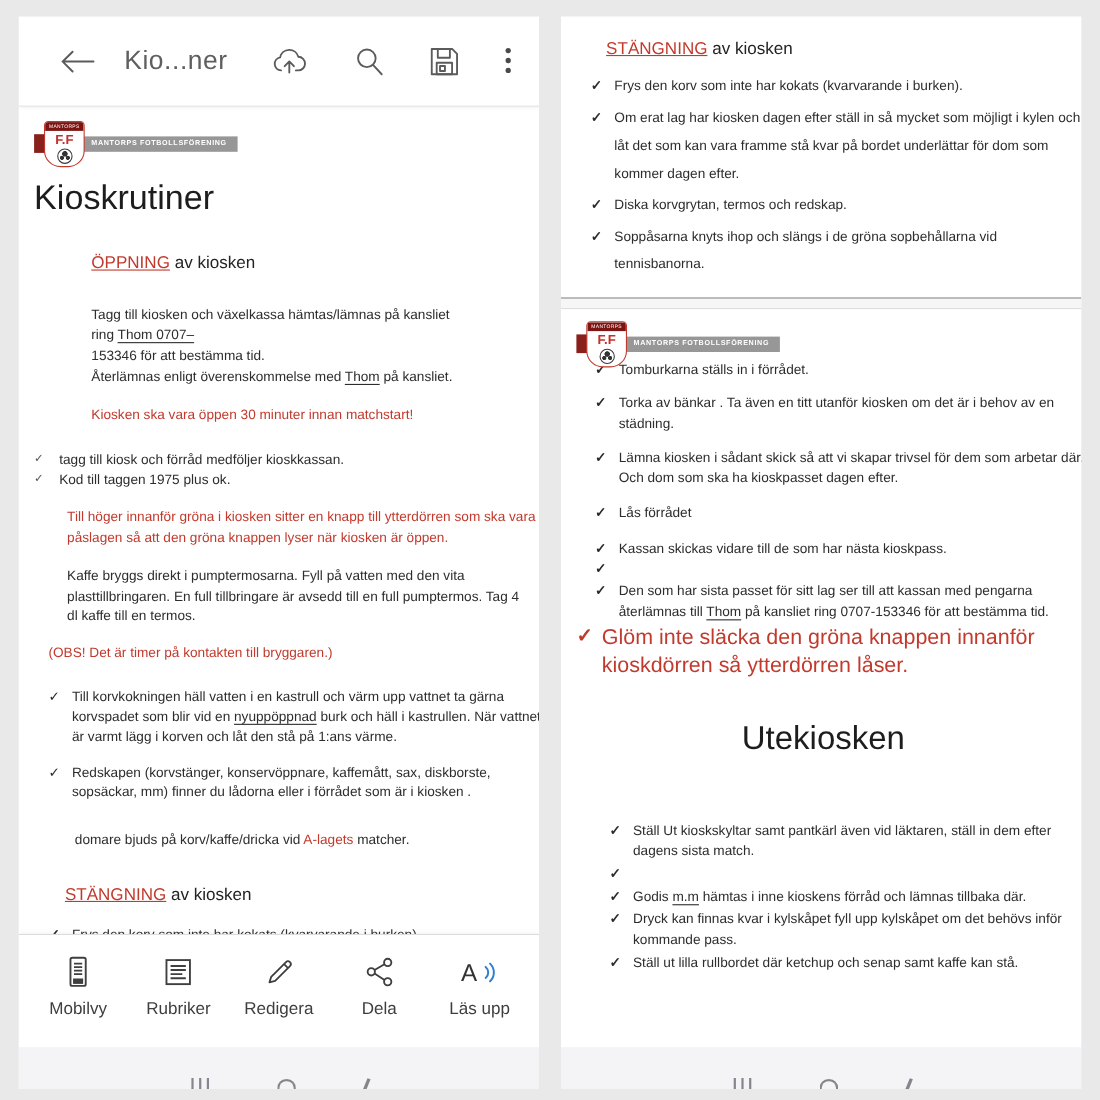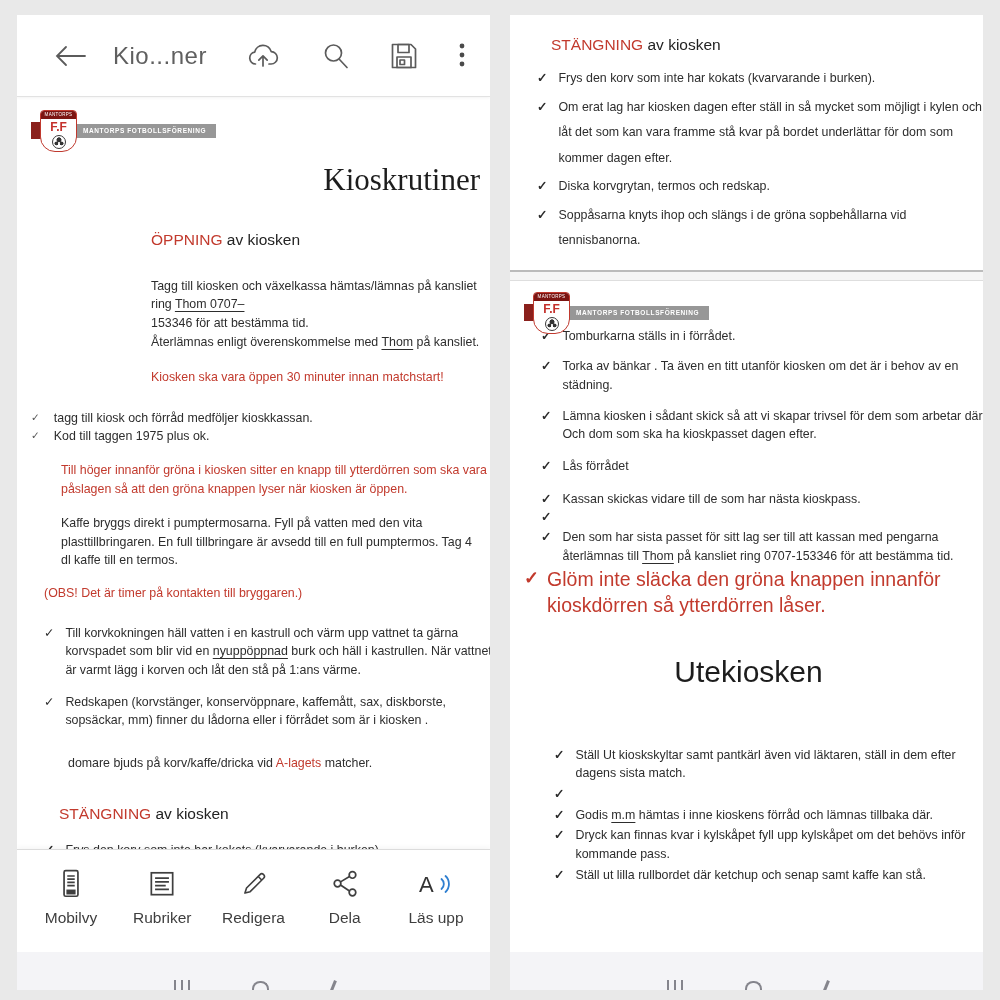--- a/index.html
+++ b/index.html
@@ -19,25 +19,25 @@
   .appbar{height:82px;flex:0 0 82px;display:flex;align-items:center;border-bottom:1px solid #e2e2e2;box-shadow:0 1px 3px rgba(0,0,0,.05);padding:0 24px 0 34px;}
   .appbar .back{width:40px;cursor:pointer;}
   .appbar .doc-title{font-size:24px;color:#5f5f5f;margin-left:22px;letter-spacing:.5px;white-space:nowrap;}
   .appbar .tb-icons{display:flex;flex:1;justify-content:space-between;align-items:center;margin-left:38px;}
   .tbico{display:flex;align-items:center;justify-content:center;}
 
   
   .doc{flex:1 1 auto;overflow:hidden;position:relative;font-size:12.4px;line-height:1.5;color:var(--ink);padding:12px 10px 0 14px;}
   .doc-r{flex:1 1 auto;overflow:hidden;font-size:12.4px;line-height:1.5;color:var(--ink);padding:18px 10px 0 14px;}
   .red{color:var(--red);}
-  .em-red{color:var(--red);text-align:right;}
+  .em-red{color:var(--red);text-decoration:underline;text-align:right;}
   .sp{text-decoration-line:underline;text-decoration-style:wavy;text-decoration-color:#e05252;text-decoration-thickness:1px;text-underline-offset:2.5px;text-decoration:underline;}
-  .doc-h1{font-size:31px;color:#1d1d1d;text-align:right;margin-top:4px;font-weight:400;font-family:Liberation Serif, serif;}
+  .doc-h1{font-size:31px;color:#1d1d1d;text-align:left;margin-top:4px;font-weight:400;}
   .h-doc{font-size:15.5px;color:#232323;}
-  .ind{margin-left:120px;width:336px;}
+  .ind{margin-left:52px;width:336px;}
   .blt{display:flex;align-items:flex-start;}
   .chk{flex:0 0 auto;color:#2b2b2b;margin-right:11px;line-height:inherit;}
   .chk.sm{font-size:10.5px;color:#555;margin-top:1px;margin-right:14px;}
   .chk.bd{font-weight:bold;font-size:12.5px;}
   .chk.redchk{color:var(--red);font-weight:bold;font-size:18px;margin-right:8px;}
 
   
   .logo{position:relative;height:44px;width:220px;flex:0 0 auto;}
   .logo .stub{position:absolute;left:0;top:13px;width:13px;height:17px;background:#8a201c;}
   .logo .ribbon{position:absolute;left:30px;top:15px;height:14px;background:#979797;color:#fff;font-size:6.5px;font-weight:bold;letter-spacing:.6px;line-height:14px;padding:0 10px 0 22px;white-space:nowrap;}

